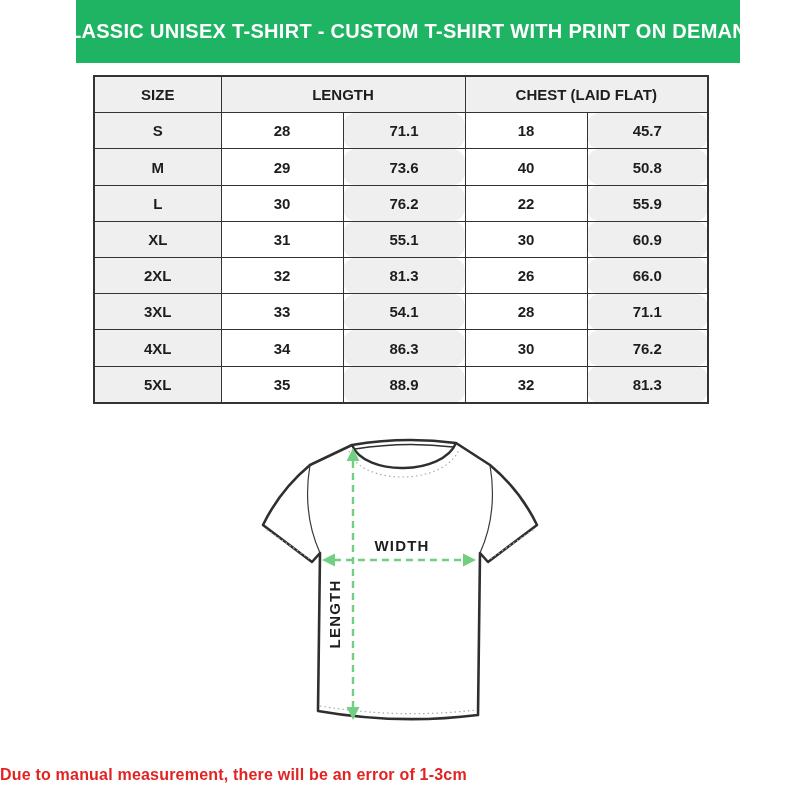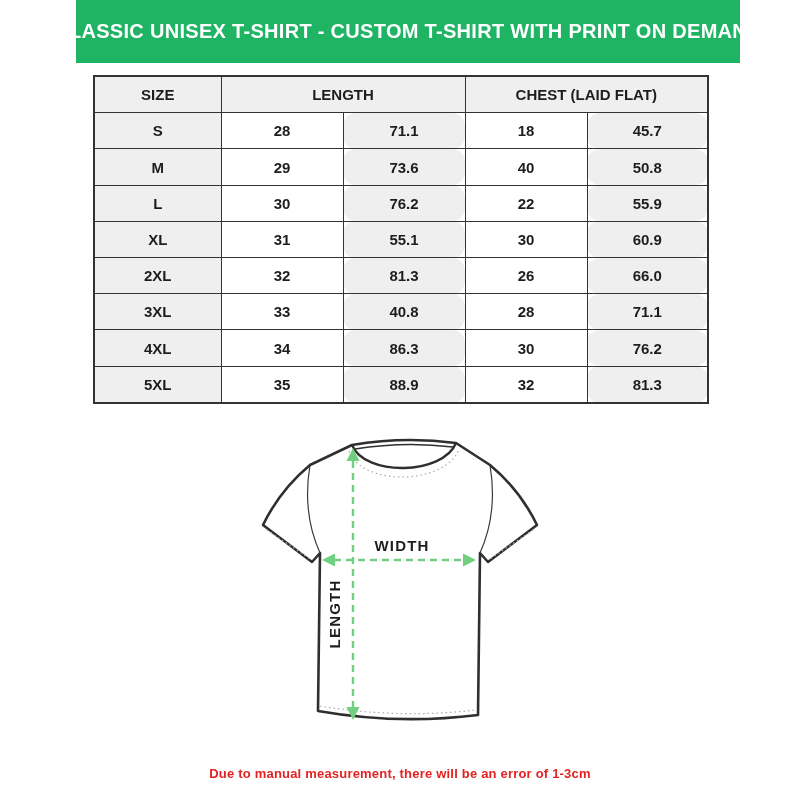--- a/index.html
+++ b/index.html
@@ -29,22 +29,22 @@
     text-align:center;vertical-align:middle;
     font-size:15px;color:var(--text-dark);padding:0;height:34px;
   }
   table.size-chart th{background:var(--cell-gray);font-weight:bold;}
   td.size-col{background:var(--cell-gray);font-weight:bold;}
   td.num{font-weight:bold;background:#ffffff;border-radius:13px;}
   td.num.cm{background:var(--cell-gray);margin-left:16px;}
   .shirt-wrap{position:absolute;left:250px;top:435px;width:300px;height:310px;}
   .shirt-wrap svg{display:block;width:300px;height:310px;}
   .note{
-    position:absolute;left:0;top:766px;width:800px;text-align:center;
-    color:var(--note-red);font-size:13px;font-weight:bold;letter-spacing:.2px;
+    position:absolute;left:0;top:766px;width:800px;text-align:left;
+    color:var(--note-red);font-size:16px;font-weight:bold;letter-spacing:.2px;
   }
   svg text.measure-label{
     font-family:"Liberation Sans","DejaVu Sans",sans-serif;
     font-size:15px;font-weight:bold;letter-spacing:1.2px;fill:#1e1e1e;
   }
 </style>
 </head>
 <body>
 
 <div class="banner">
@@ -96,21 +96,21 @@
   <tr>
     <td class="size-col">2XL</td>
     <td class="num">32</td>
     <td class="num cm">81.3</td>
     <td class="num">26</td>
     <td class="num cm">66.0</td>
   </tr>
   <tr>
     <td class="size-col">3XL</td>
     <td class="num">33</td>
-    <td class="num cm">40.8</td>
+    <td class="num cm">54.1</td>
     <td class="num">28</td>
     <td class="num cm">71.1</td>
   </tr>
   <tr>
     <td class="size-col">4XL</td>
     <td class="num">34</td>
     <td class="num cm">86.3</td>
     <td class="num">30</td>
     <td class="num cm">76.2</td>
   </tr>

